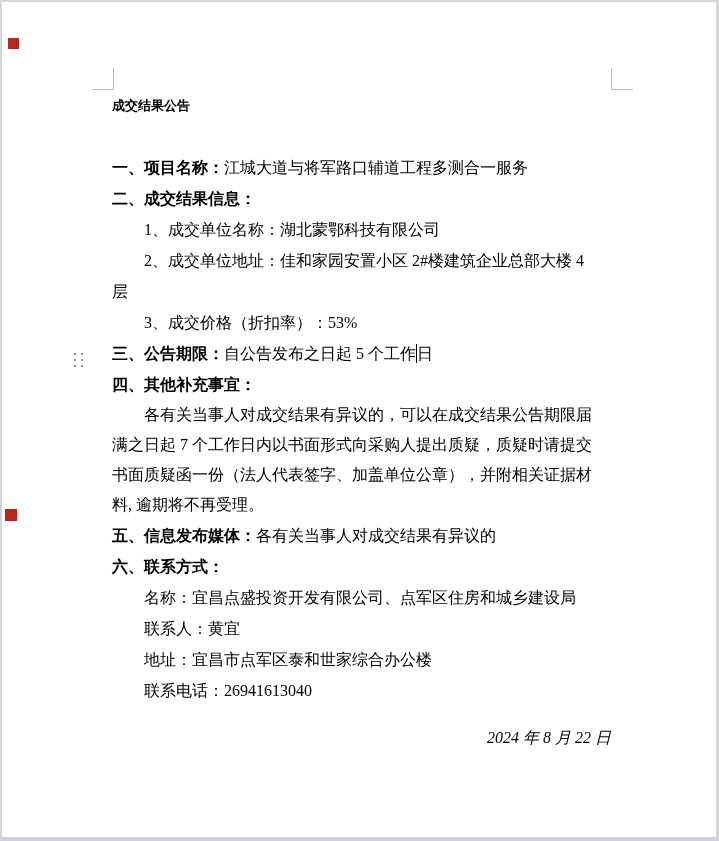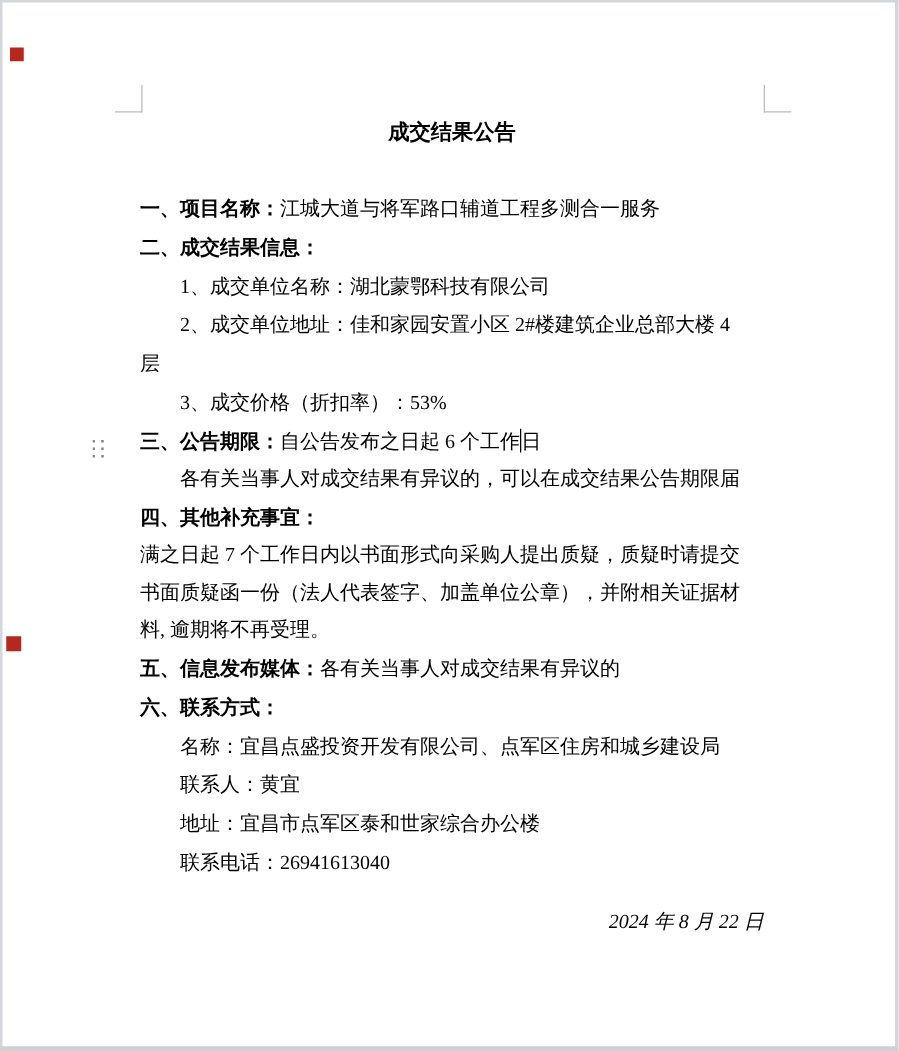--- a/index.html
+++ b/index.html
@@ -26,21 +26,21 @@
   .red-marker { position:absolute; background:#b6281e; }
   .marker-1 { left:6px; top:36px;  width:11px; height:11px; }
   .marker-2 { left:3px; top:507px; width:12px; height:12px; }
   .content {
     position:absolute; left:110px; top:88px; width:499px;
     font-size:16px; line-height:31px;
   }
   .line { position:relative; white-space:nowrap; }
   .blank { height:31px; }
   .title-line {
-    font-size:17px; font-weight:bold; text-align:center;
+    font-size:13px; font-weight:bold; text-align:left;
   }
   .indent { text-indent:32px; }
   .para-line { line-height:30px; }
   b { font-weight:bold; }
   .caret {
     display:inline-block; width:1px; height:19px;
     background:#000; vertical-align:middle; margin:0 0 3px 0;
   }
   .drag-handle {
     position:absolute; left:-38px; top:9px; width:11px; height:15px;
@@ -77,26 +77,26 @@
     <div class="line">
       <span class="drag-handle"><svg width="11" height="15" xmlns="http://www.w3.org/2000/svg">
             <g fill="#84888c">
               <rect x="0" y="0" width="2" height="2"></rect>
               <rect x="7" y="0" width="2" height="2"></rect>
               <rect x="0" y="6" width="2" height="2"></rect>
               <rect x="7" y="6" width="2" height="2"></rect>
               <rect x="0" y="12" width="2" height="2"></rect>
               <rect x="7" y="12" width="2" height="2"></rect>
             </g>
-          </svg></span><b>三、公告期限：</b><span>自公告发布之日起 6 个工作</span><span class="caret"></span><span>日</span>
+          </svg></span><b>三、公告期限：</b><span>自公告发布之日起 5 个工作</span><span class="caret"></span><span>日</span>
     </div>
 
+    <div class="line"><b>四、其他补充事宜：</b></div>
+
     <div class="line para-line indent">各有关当事人对成交结果有异议的，可以在成交结果公告期限届</div>
-
-    <div class="line"><b>四、其他补充事宜：</b></div>
     <div class="line para-line">满之日起 7 个工作日内以书面形式向采购人提出质疑，质疑时请提交</div>
     <div class="line para-line">书面质疑函一份（法人代表签字、加盖单位公章），并附相关证据材</div>
     <div class="line para-line">料, 逾期将不再受理。</div>
 
     <div class="line"><b>五、信息发布媒体：</b><span>各有关当事人对成交结果有异议的</span></div>
 
     <div class="line"><b>六、联系方式：</b></div>
 
     <div class="line indent">名称：宜昌点盛投资开发有限公司、点军区住房和城乡建设局</div>
     <div class="line indent">联系人：黄宜</div>

